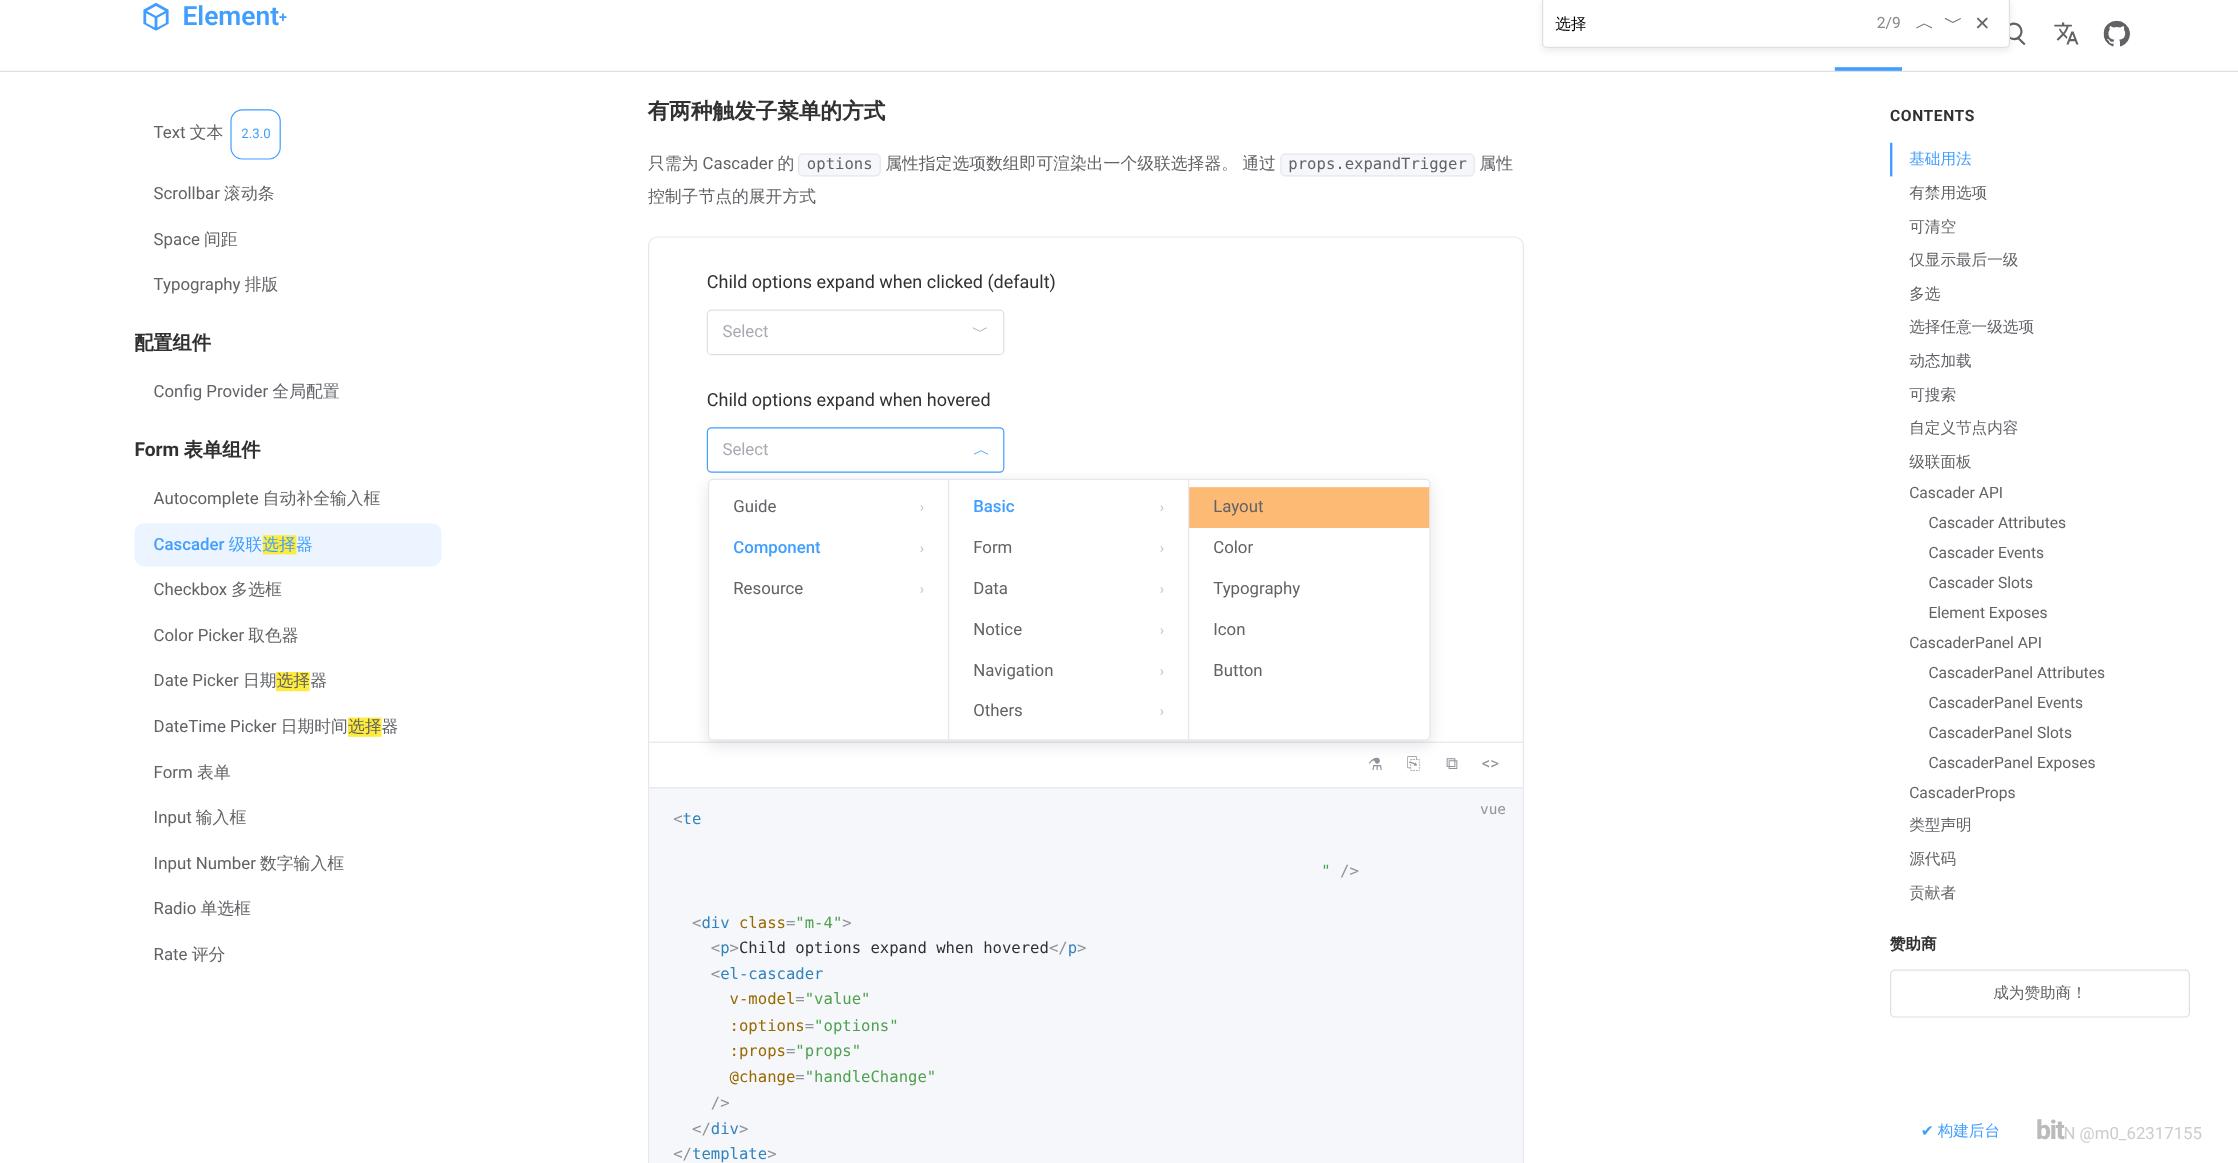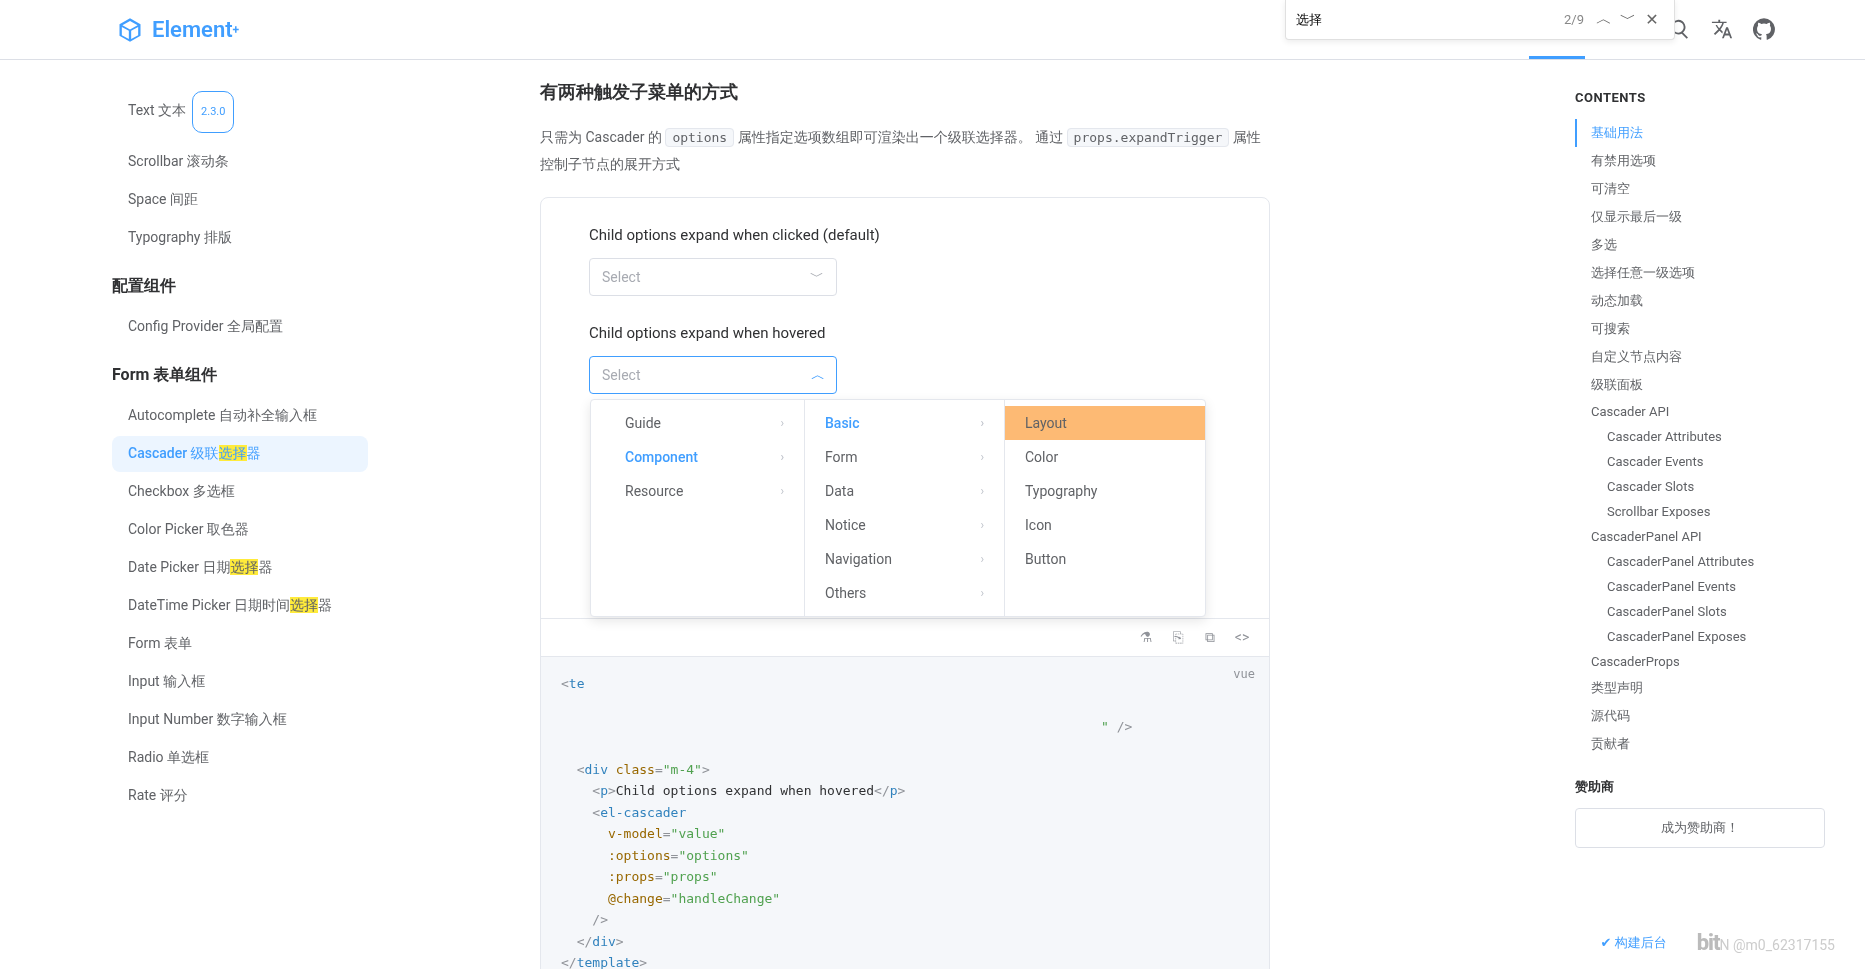--- a/index.html
+++ b/index.html
@@ -1,17 +1,17 @@
 <!DOCTYPE html>
 <html><head>
 <meta charset="utf-8">
 <style>
 * { box-sizing: border-box; margin: 0; padding: 0; }
 body { font-family: -apple-system, BlinkMacSystemFont, "Segoe UI", Roboto, "Helvetica Neue", Arial, sans-serif; font-size: 14px; color: #303133; background: #fff; overflow-x: hidden; }
-.header { height: 60px; border-bottom: 1px solid #dcdfe6; display: flex; align-items: center; padding: 0 24px; position: relative; }
+.header { height: 60px; border-bottom: 1px solid #dcdfe6; display: flex; align-items: flex-start; padding: 0 24px; position: relative; }
 .logo { display: flex; align-items: center; color: #409eff; font-size: 22px; font-weight: 600; margin-left: 92px;}
 .logo svg { width: 28px; height: 28px; margin-right: 8px; }
 .logo-sup { font-size: 12px; vertical-align: super; }
 .dots { margin-left: auto; margin-right: 420px; width: 140px; height: 30px; background-image: radial-gradient(#ddd 0.5px, transparent 0.5px); background-size: 6px 6px; opacity: 0.6;}
 .header-right { position: absolute; right: 90px; top: 0; height: 60px; display: flex; align-items: center; gap: 20px; }
 .search-icon svg, .hdr-ico svg { width: 22px; height: 22px; fill: #606266; cursor: pointer; }
 .findbar { position: absolute; top: 0; right: 190px; width: 390px; height: 40px; background: #fff; border: 1px solid #e0e0e0; border-top: none; border-radius: 0 0 4px 4px; box-shadow: 0 2px 6px rgba(0,0,0,0.08); display: flex; align-items: center; padding: 0 10px; font-size: 13px; z-index: 50;}
 .findbar input { border: none; outline: none; flex: 1; font-size: 13px; }
 .findbar .count { color: #888; margin: 0 8px; }
 .findbar .fb-btn { width: 24px; text-align: center; color: #666; cursor: pointer; font-size: 16px;}
@@ -27,21 +27,21 @@
 h3.section-title { font-size: 18px; font-weight: 700; margin-bottom: 20px; }
 .desc { color: #606266; line-height: 1.9; margin-bottom: 20px; }
 code.inline { background: #f5f7fa; border: 1px solid #e4e7ed; border-radius: 4px; padding: 1px 6px; font-family: Menlo, Consolas, monospace; font-size: 13px;}
 .demo-box { border: 1px solid #e4e7ed; border-radius: 8px; background: #fff; }
 .demo-content { padding: 24px 48px; }
 .demo-label { font-size: 15px; color: #303133; margin-bottom: 14px; margin-top: 4px;}
 .cascader { width: 248px; height: 38px; border: 1px solid #dcdfe6; border-radius: 4px; display: flex; align-items: center; padding: 0 12px; color: #a8abb2; font-size: 14px; position: relative; cursor: pointer;}
 .cascader.active { border-color: #409eff; }
 .cascader .arrow { margin-left: auto; color: #a8abb2; }
 .cascader.active .arrow { color: #409eff; transform: rotate(180deg);}
-.dropdown { position: absolute; top: 42px; left: 0; display: flex; background: #fff; border: 1px solid #e4e7ed; border-radius: 4px; box-shadow: 0 4px 12px rgba(0,0,0,0.1); z-index: 20; padding-left: 14px;}
+.dropdown { position: absolute; top: 42px; left: 0; display: flex; background: #fff; border: 1px solid #e4e7ed; border-radius: 4px; box-shadow: 0 4px 12px rgba(0,0,0,0.1); z-index: 20;}
 .dd-col { width: 200px; padding: 6px 0; border-right: 1px solid #e4e7ed; max-height: 240px;}
 .dd-col:last-child { border-right: none; }
 .dd-item { padding: 9px 20px; display: flex; justify-content: space-between; align-items: center; cursor: pointer; color: #606266;}
 .dd-item.sel { color: #409eff; font-weight: 500;}
 .dd-item.hov { background: #fdba74; }
 .dd-item .chev { color: #c0c4cc; font-size: 12px;}
 .demo-toolbar { display: flex; justify-content: flex-end; gap: 14px; padding: 10px 18px; border-top: 1px solid #e4e7ed; color: #909399;}
 .demo-toolbar span { cursor: pointer; width: 18px; text-align: center;}
 .code-block { background: #f5f7fa; padding: 16px 20px; font-family: Menlo, Consolas, monospace; font-size: 13px; line-height: 1.65; position: relative; border-top: 1px solid #e4e7ed;}
 .code-lang { position: absolute; top: 8px; right: 14px; color: #909399; font-size: 12px;}
@@ -230,21 +230,21 @@
         <div class="toc-item">多选</div>
         <div class="toc-item">选择任意一级选项</div>
         <div class="toc-item">动态加载</div>
         <div class="toc-item">可搜索</div>
         <div class="toc-item">自定义节点内容</div>
         <div class="toc-item">级联面板</div>
         <div class="toc-item">Cascader API</div>
         <div class="toc-item lvl2">Cascader Attributes</div>
         <div class="toc-item lvl2">Cascader Events</div>
         <div class="toc-item lvl2">Cascader Slots</div>
-        <div class="toc-item lvl2">Scrollbar Exposes</div>
+        <div class="toc-item lvl2">Element Exposes</div>
         <div class="toc-item">CascaderPanel API</div>
         <div class="toc-item lvl2">CascaderPanel Attributes</div>
         <div class="toc-item lvl2">CascaderPanel Events</div>
         <div class="toc-item lvl2">CascaderPanel Slots</div>
         <div class="toc-item lvl2">CascaderPanel Exposes</div>
         <div class="toc-item">CascaderProps</div>
         <div class="toc-item">类型声明</div>
         <div class="toc-item">源代码</div>
         <div class="toc-item">贡献者</div>
       </div>

